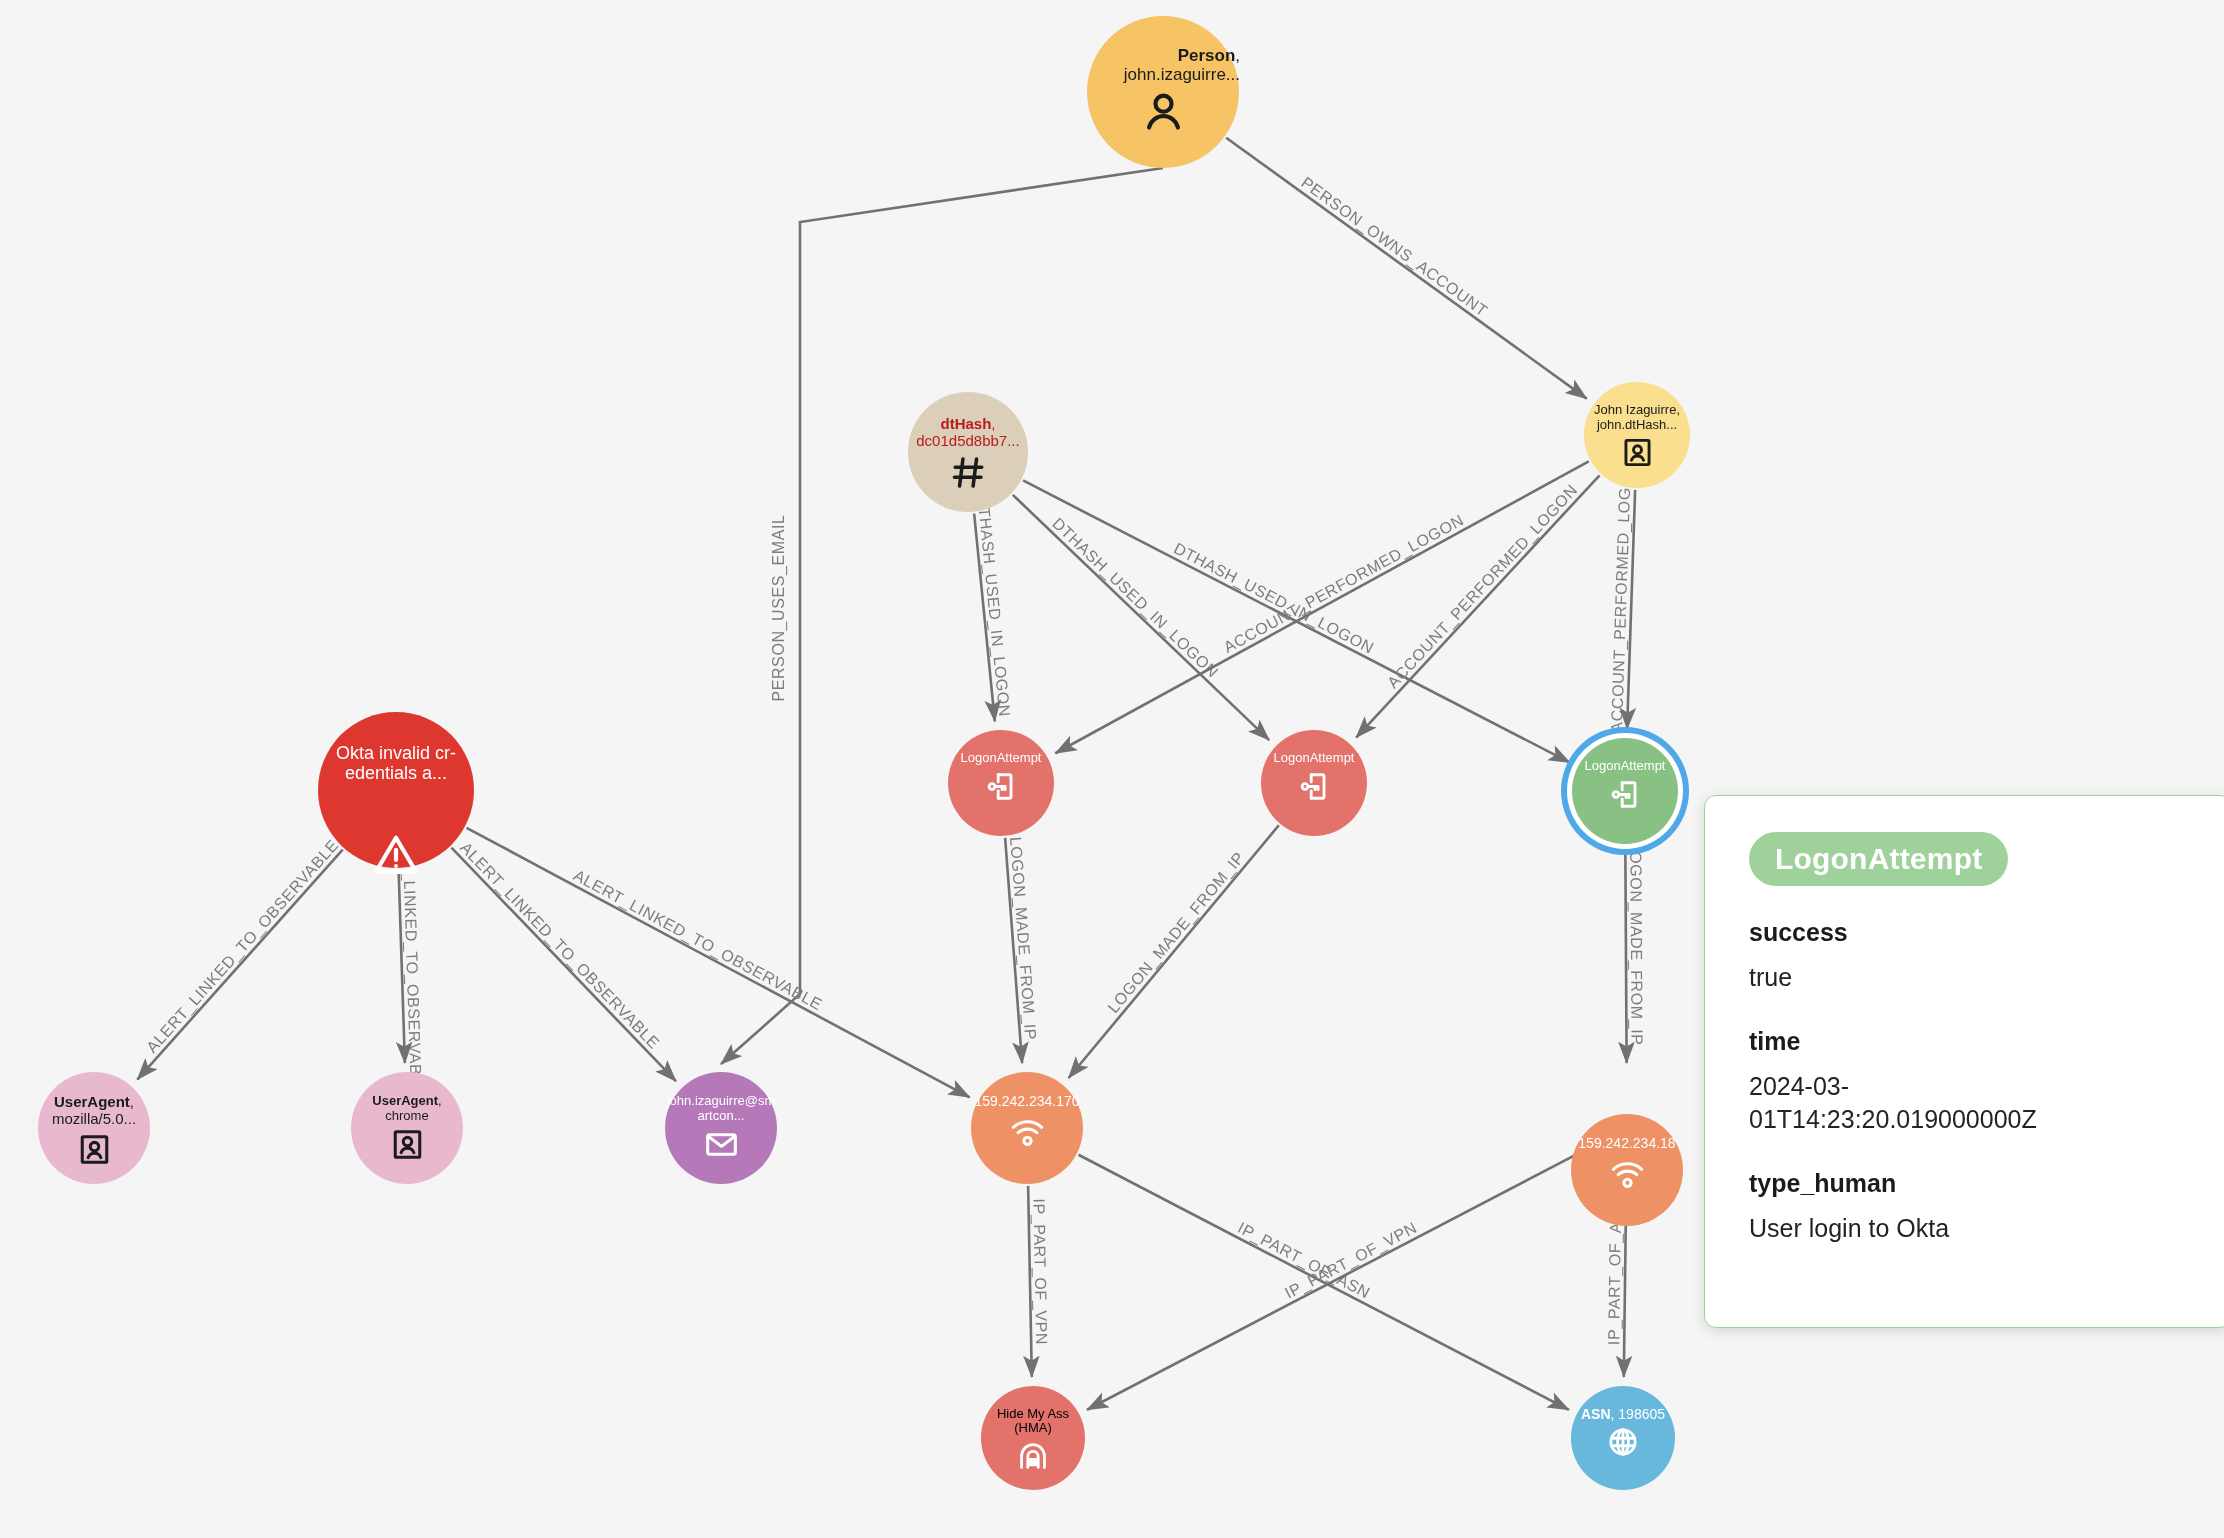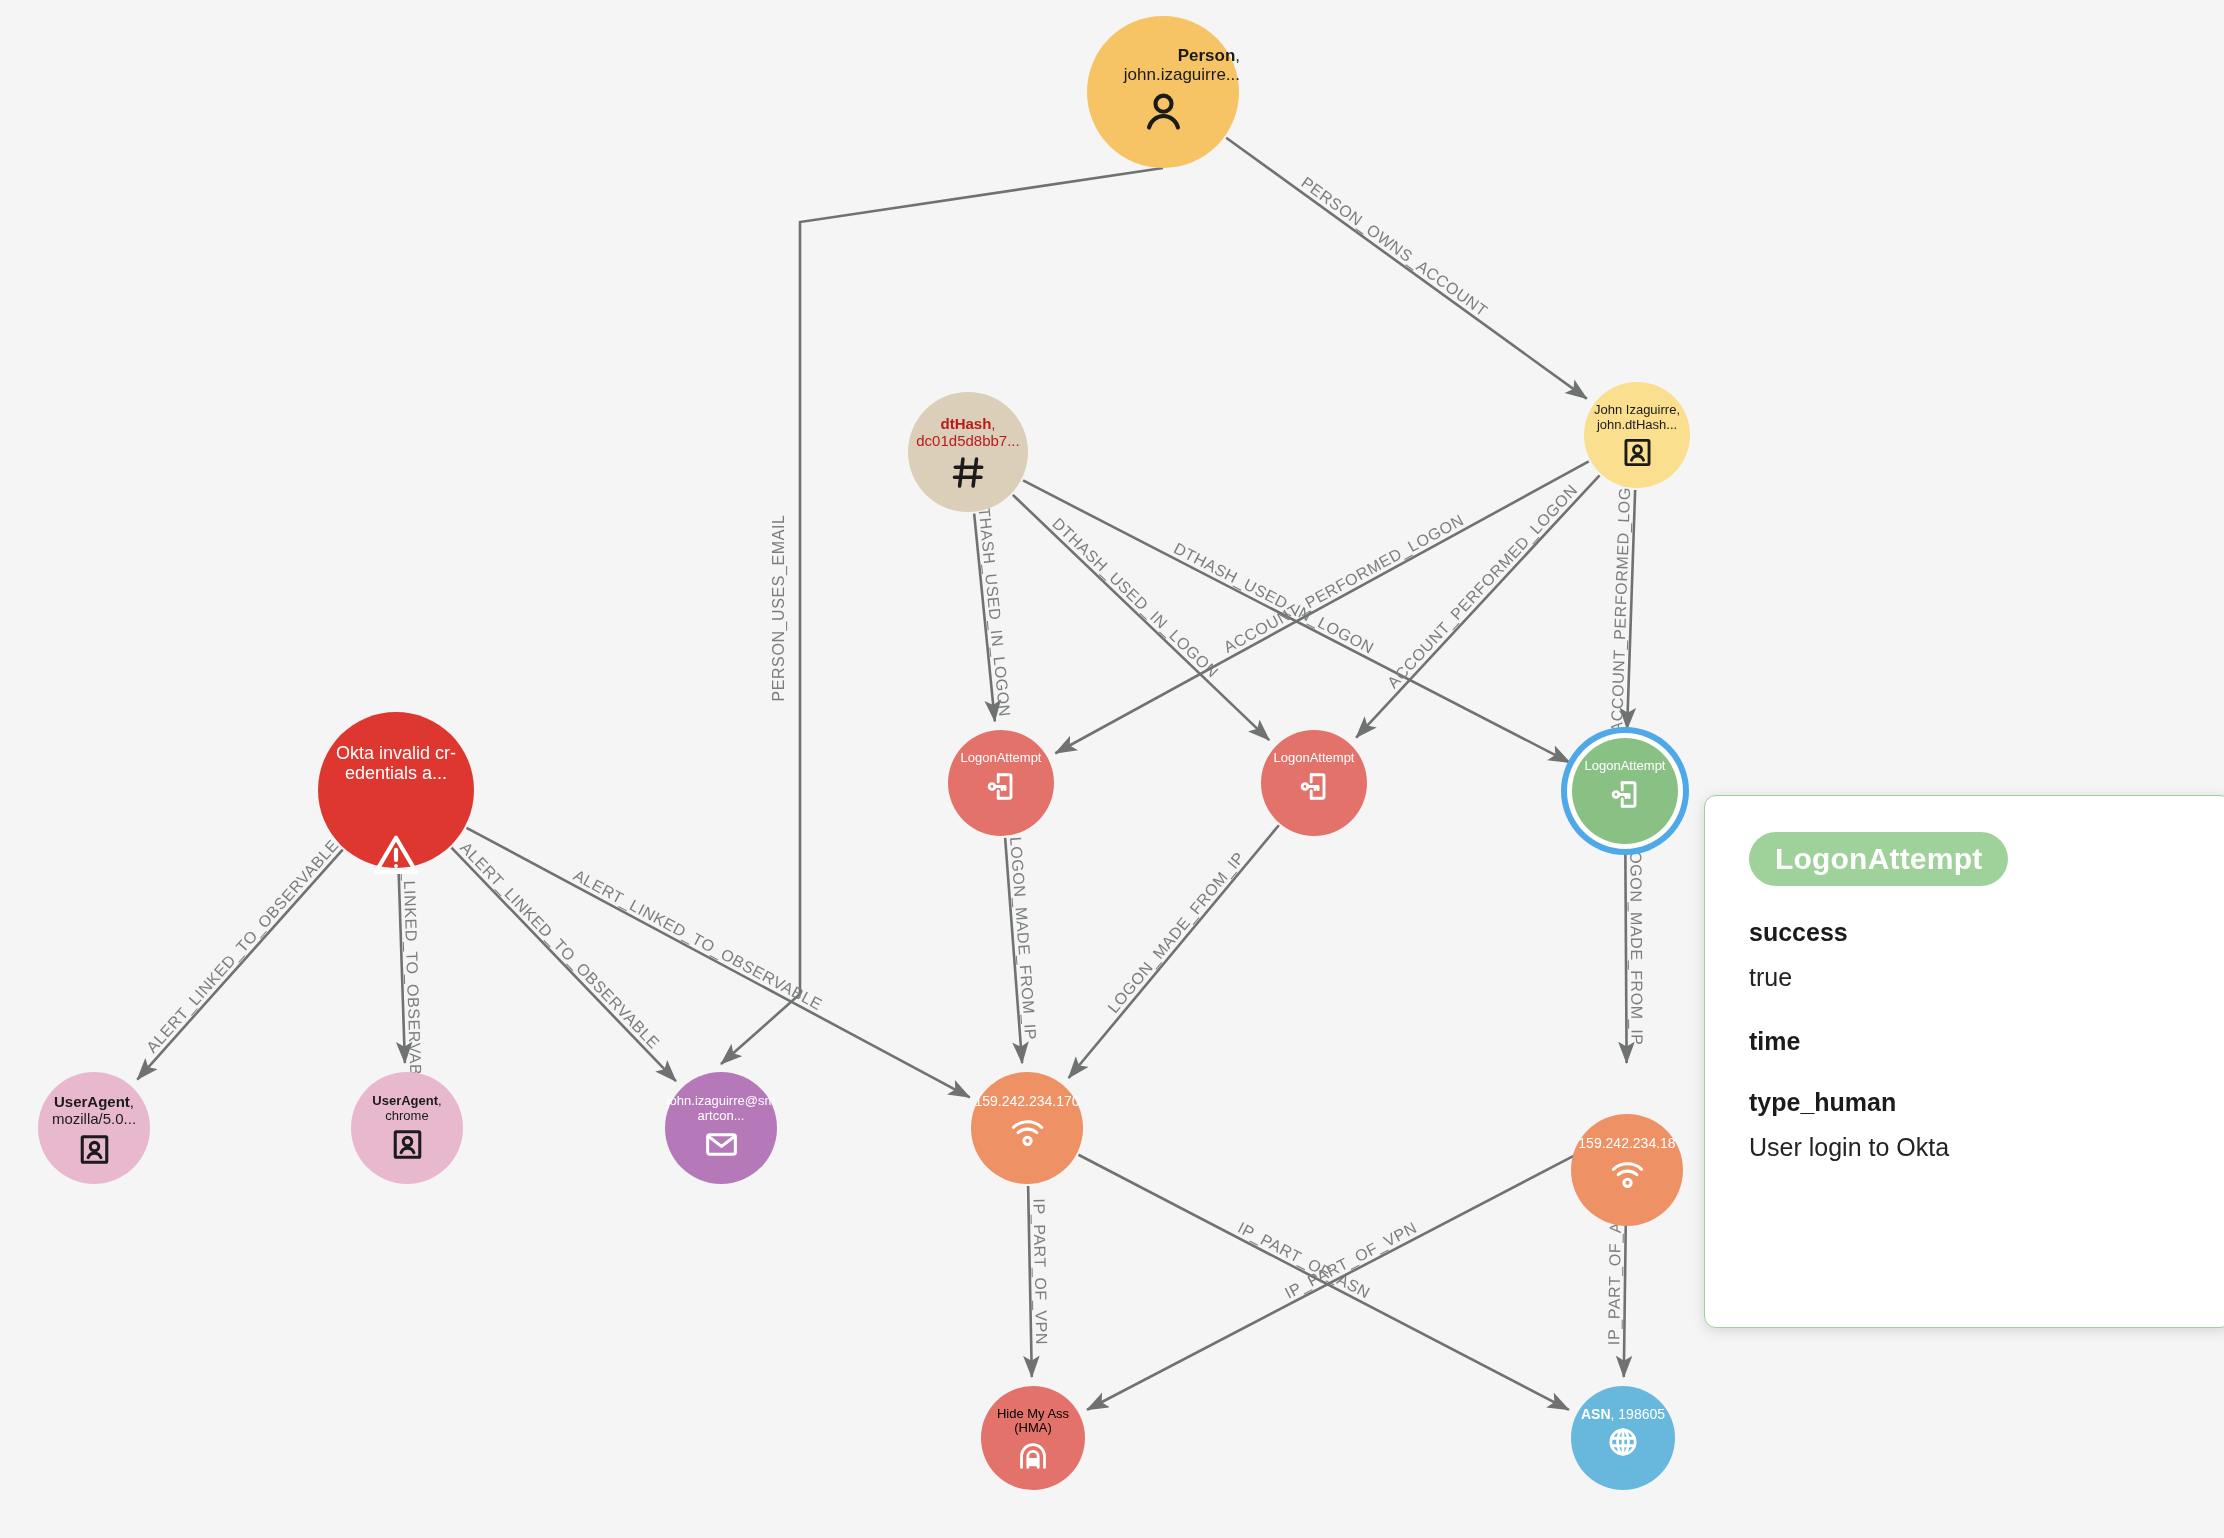--- a/index.html
+++ b/index.html
@@ -326,17 +326,18 @@
         </div>
       </div>
     </div>
 
   <div id="detail-panel" style="left: 1704px; top: 795px; width: 528px; min-height: 533px; border-color: rgb(159, 209, 155);">
     <div class="badge" style="background: rgb(159, 209, 155);">LogonAttempt</div>
     <div id="detail-props">
         <div class="prop-key">success</div>
         <div class="prop-val">true</div>
         <div class="prop-key">time</div>
+        <div class="prop-val">2024-03-01T14:23:20.019000000Z</div>
         <div class="prop-key">type_human</div>
         <div class="prop-val">User login to Okta</div>
       </div>
   </div>
 </div>
 
 </body></html>

